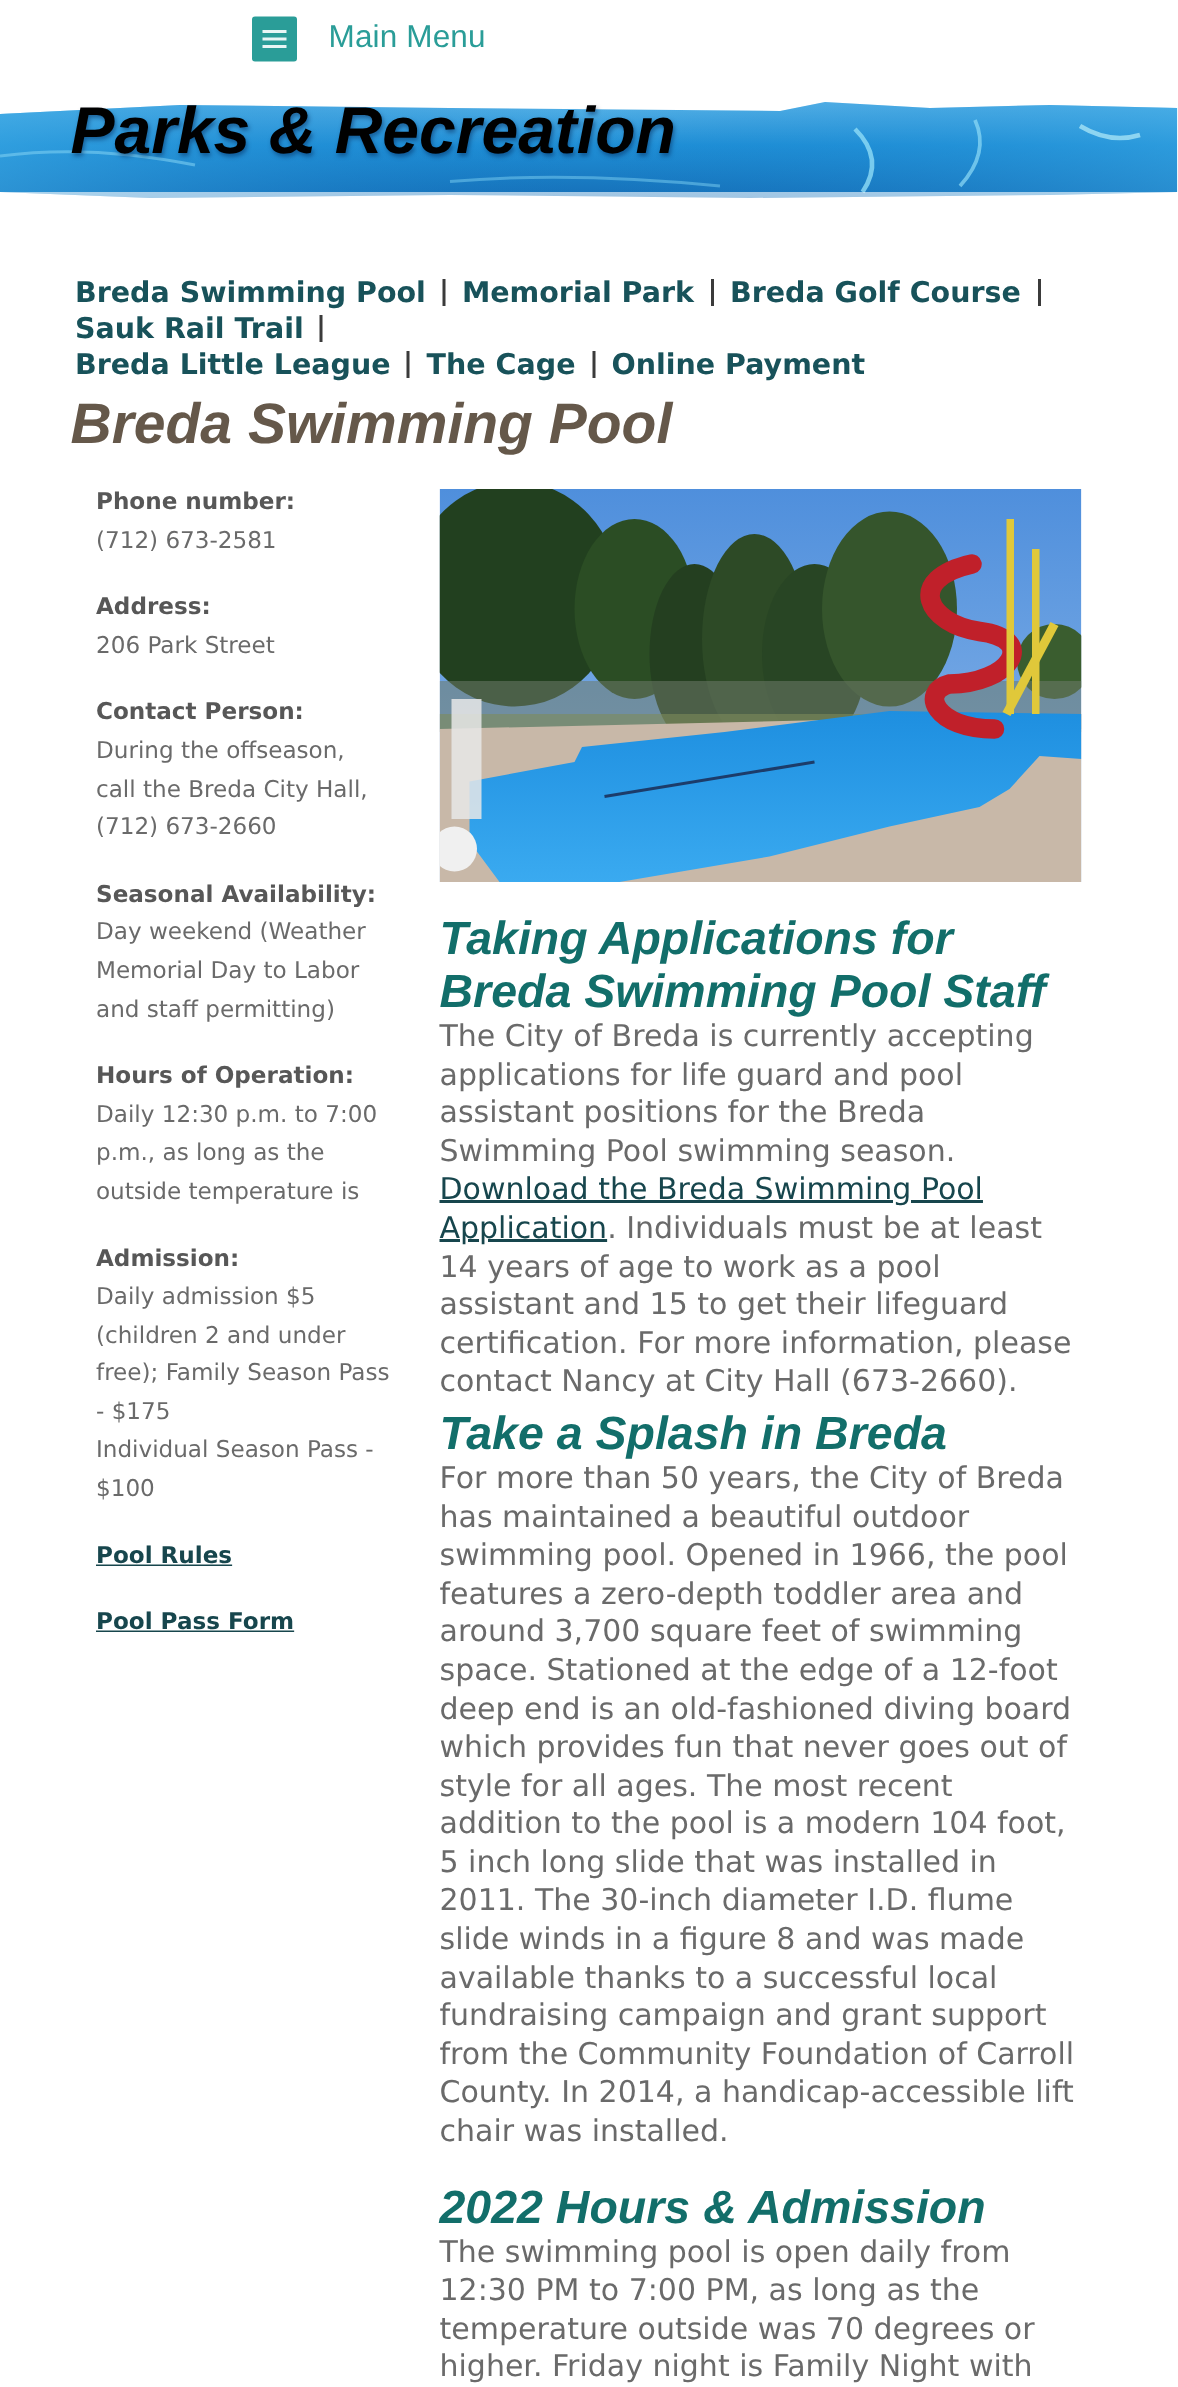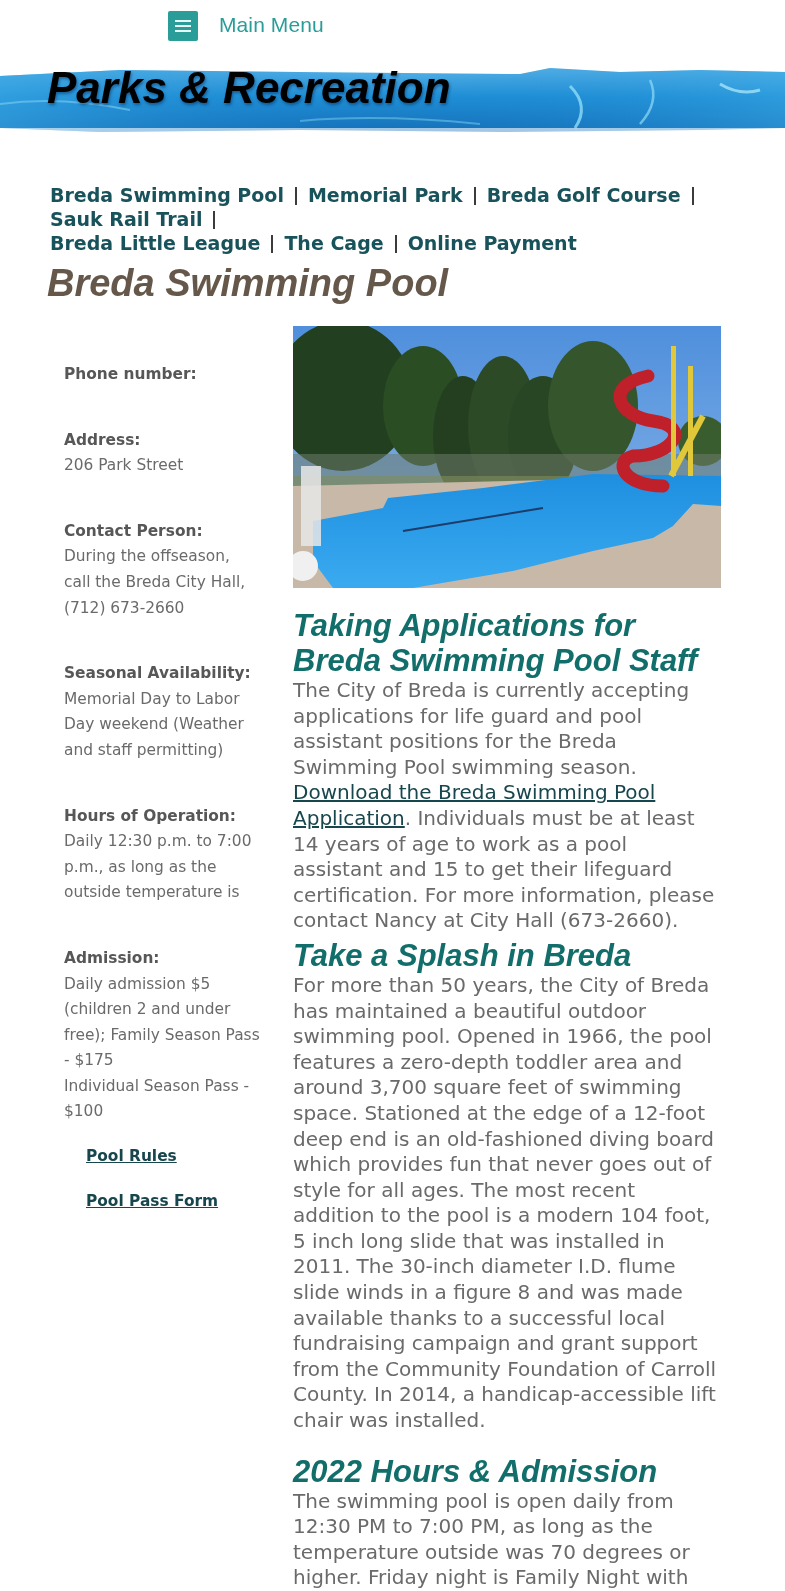--- a/index.html
+++ b/index.html
@@ -24,23 +24,23 @@
   .subnav { position: absolute; left: 50px; top: 183px; width: 690px; font-family: "DejaVu Sans", sans-serif; font-size: 19px; line-height: 24px; color: #18525a; font-weight: 600; }
   .subnav a { color: #18525a; text-decoration: none; cursor: pointer; }
   .subnav .sep { display: inline-block; width: 2px; height: 18px; background: #3b3b3b; margin: 0 11px; vertical-align: -3px; }
 
   
   .page-title { position: absolute; left: 47px; top: 258px; font-family: "Liberation Sans", sans-serif; font-weight: bold; font-style: italic; font-size: 38px; color: #65584a; line-height: 50px; white-space: nowrap; }
 
   
   .sidebar { position: absolute; left: 64px; top: 322px; width: 210px; font-family: "DejaVu Sans", sans-serif; font-size: 15.4px; line-height: 25.6px; color: #6a6a6a; }
   .sidebar .block { margin-bottom: 19px; }
-  .sidebar .lbl { font-weight: bold; color: #575757; margin-top: 40px; }
+  .sidebar .lbl { font-weight: bold; color: #575757; }
   .sidebar .val { color: #6a6a6a; }
-  .sidebar a { color: #17464d; font-weight: bold; text-decoration: underline; display: inline-block; margin-bottom: 19px; cursor: pointer; margin-left: 22px; }
+  .sidebar a { color: #17464d; font-weight: bold; text-decoration: underline; display: inline-block; margin-bottom: 19px; cursor: pointer; }
 
   
   .main { position: absolute; left: 293px; top: 326px; width: 428px; }
   .pool-photo { width: 428px; height: 262px; display: block; position: relative; overflow: hidden; }
   .main h2 { font-family: "Liberation Sans", sans-serif; font-weight: bold; font-style: italic; font-size: 31px; line-height: 35px; color: #126e6a; }
   .main p { font-family: "DejaVu Sans", sans-serif; font-size: 20px; line-height: 25.6px; color: #6a6a6a; }
   .main p a { color: #17464d; text-decoration: underline; cursor: pointer; }
   .sec1 { margin-top: 20px; }
   .sec2 { margin-top: 4px; }
   .sec3 { margin-top: 20px; }
@@ -86,35 +86,36 @@
 <nav class="subnav">
   <a>Breda Swimming Pool</a><span class="sep"></span><a>Memorial Park</a><span class="sep"></span><a>Breda Golf Course</a><span class="sep"></span><a>Sauk Rail Trail</a><span class="sep"></span><br>
   <a>Breda Little League</a><span class="sep"></span><a>The Cage</a><span class="sep"></span><a>Online Payment</a>
 </nav>
 
 <h1 class="page-title">Breda Swimming Pool</h1>
 
 <aside class="sidebar">
   <div class="block">
     <div class="lbl">Phone number:</div>
+    <div class="val">(712) 673-2581</div>
   </div>
   <div class="block">
     <div class="lbl">Address:</div>
     <div class="val">206 Park Street</div>
   </div>
   <div class="block">
     <div class="lbl">Contact Person:</div>
     <div class="val">During the offseason,</div>
     <div class="val">call the Breda City Hall,</div>
     <div class="val">(712) 673-2660</div>
   </div>
   <div class="block">
     <div class="lbl">Seasonal Availability:</div>
+    <div class="val">Day weekend (Weather</div>
     <div class="val">Memorial Day to Labor</div>
-    <div class="val">Day weekend (Weather</div>
     <div class="val">and staff permitting)</div>
   </div>
   <div class="block">
     <div class="lbl">Hours of Operation:</div>
     <div class="val">Daily 12:30 p.m. to 7:00</div>
     <div class="val">p.m., as long as the</div>
     <div class="val">outside temperature is</div>
   </div>
   <div class="block">
     <div class="lbl">Admission:</div>

